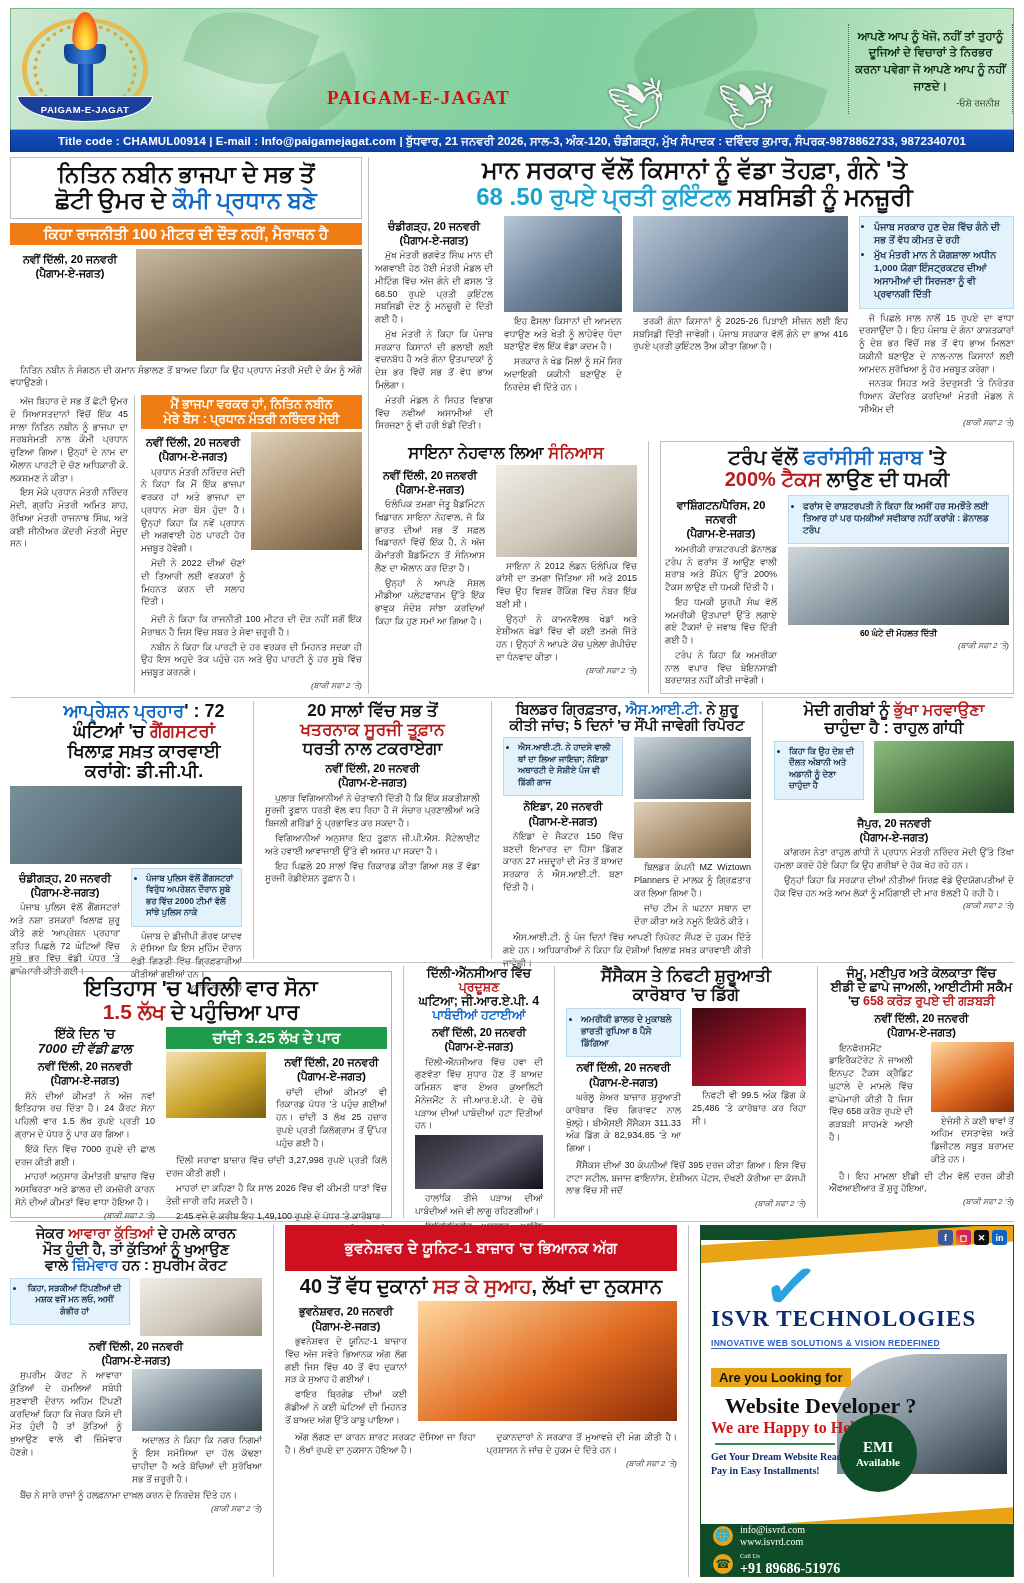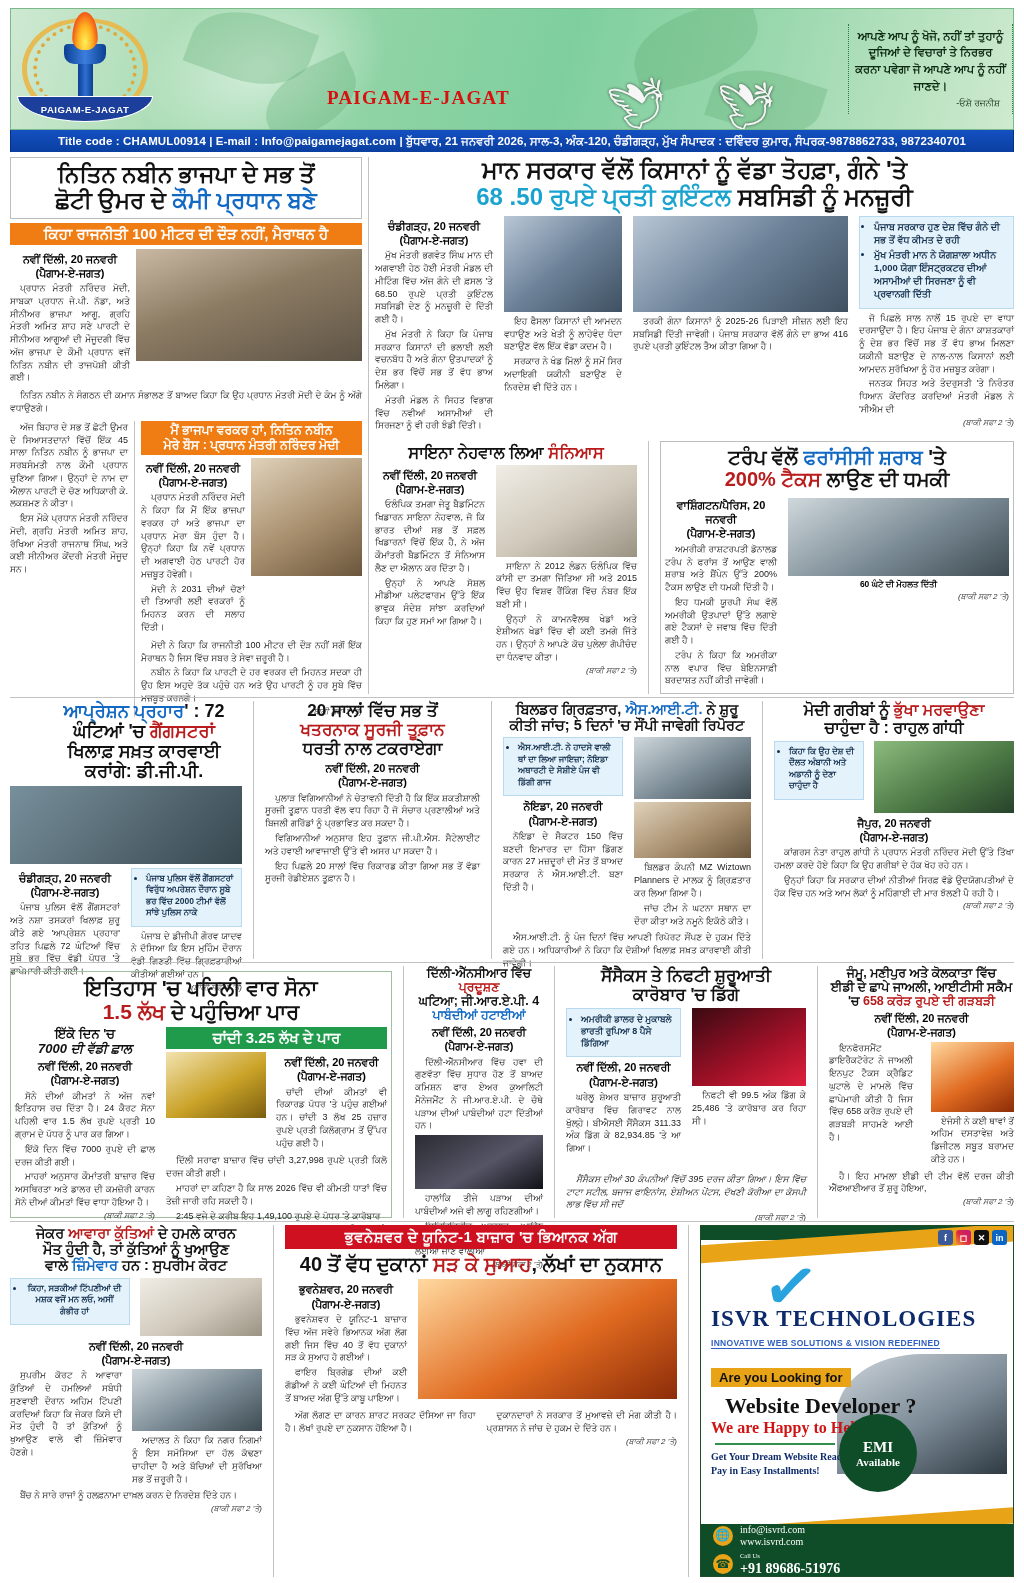--- a/index.html
+++ b/index.html
@@ -67,21 +67,21 @@
              letter-spacing:.1px; border-left:1px solid #083080; border-right:1px solid #083080; }
 
   
   .cols { display:flex; gap:6px; }
   .hl { font-weight:bold; color:#111; line-height:1.12; text-align:center; }
   .hl .red { color:#b91c1c; }
   .hl .blue { color:#1269c4; }
   .hl .cyan { color:#1ba3cf; }
   .band-orange { background:#f07d14; color:#fff; font-weight:bold; text-align:center; padding:2px 4px; font-size:15px; line-height:1.2;}
   .band-green { background:#1f9b4b; color:#fff; font-weight:bold; text-align:center; padding:2px 4px; font-size:15px;}
-  .band-red { background:#cf1020; color:#fff; font-weight:bold; text-align:center; padding:3px 4px; font-size:15px; letter-spacing:.3px;}
+  .band-red { background:#cf1020; color:#fff; font-weight:bold; text-align:center; padding:14px 4px; font-size:15px; letter-spacing:.3px;}
   .byline { text-align:center; font-size:11px; font-weight:bold; line-height:1.3; margin:3px 0 2px; }
   .body-txt { font-size:9px; line-height:1.42; text-align:justify; color:#1a1a1a; }
   .body-txt p { margin-bottom:2px; text-indent:10px; }
   .cont { font-size:8px; font-style:italic; text-align:right; color:#333; }
   .bullets { background:#e4f2fb; border:1px solid #b9d9ef; padding:4px 5px 4px 14px; font-size:9.5px; line-height:1.35;
              font-weight:bold; color:#14314f; }
   .bullets li { margin-bottom:3px; }
   .art { border:1px solid #bdbdbd; background:#fff; }
   .ph { background:#d7d2c9; position:relative; overflow:hidden; }
   .ph.g1 { background:linear-gradient(160deg,#c9b9a3,#8c7b63 45%,#5e5446); }
@@ -167,23 +167,20 @@
           <span>ਛੋਟੀ ਉਮਰ ਦੇ </span><span class="blue">ਕੌਮੀ ਪ੍ਰਧਾਨ ਬਣੇ</span>
         </div>
       </div>
       <div class="band-orange" style="margin-top:4px;">ਕਿਹਾ ਰਾਜਨੀਤੀ 100 ਮੀਟਰ ਦੀ ਦੌੜ ਨਹੀਂ, ਮੈਰਾਥਨ ਹੈ</div>
 
       <div class="cols" style="margin-top:4px; flex:none;">
         <div style="width:120px;">
           <div class="byline">
             <span>ਨਵੀਂ ਦਿੱਲੀ, 20 ਜਨਵਰੀ</span><br><span>(ਪੈਗਾਮ-ਏ-ਜਗਤ)</span>
           </div>
-          <div class="body-txt">
-            <p>ਪ੍ਰਧਾਨ ਮੰਤਰੀ ਨਰਿੰਦਰ ਮੋਦੀ, ਸਾਬਕਾ ਪ੍ਰਧਾਨ ਜੇ.ਪੀ. ਨੱਡਾ, ਅਤੇ ਸੀਨੀਅਰ ਭਾਜਪਾ ਆਗੂ, ਗ੍ਰਹਿ ਮੰਤਰੀ ਅਮਿਤ ਸ਼ਾਹ ਸਣੇ ਪਾਰਟੀ ਦੇ ਸੀਨੀਅਰ ਆਗੂਆਂ ਦੀ ਮੌਜੂਦਗੀ ਵਿੱਚ ਅੱਜ ਭਾਜਪਾ ਦੇ ਕੌਮੀ ਪ੍ਰਧਾਨ ਵਜੋਂ ਨਿਤਿਨ ਨਬੀਨ ਦੀ ਤਾਜਪੋਸ਼ੀ ਕੀਤੀ ਗਈ।</p>
-          </div>
         </div>
         <div class="ph g1" style="flex:1; height:112px;"></div>
       </div>
 
       <div class="body-txt" style="margin-top:3px;">
         <p>ਨਿਤਿਨ ਨਬੀਨ ਨੇ ਸੰਗਠਨ ਦੀ ਕਮਾਨ ਸੰਭਾਲਣ ਤੋਂ ਬਾਅਦ ਕਿਹਾ ਕਿ ਉਹ ਪ੍ਰਧਾਨ ਮੰਤਰੀ ਮੋਦੀ ਦੇ ਕੰਮ ਨੂੰ ਅੱਗੇ ਵਧਾਉਣਗੇ।</p>
       </div>
 
       <div class="cols" style="margin-top:4px; flex:1;">
         <div style="width:118px;">
@@ -197,21 +194,21 @@
           <div class="band-orange" style="font-size:12.5px; padding:2px 3px;">
             <span>ਮੈਂ ਭਾਜਪਾ ਵਰਕਰ ਹਾਂ, ਨਿਤਿਨ ਨਬੀਨ</span><br><span>ਮੇਰੇ ਬੌਸ : ਪ੍ਰਧਾਨ ਮੰਤਰੀ ਨਰਿੰਦਰ ਮੋਦੀ</span>
           </div>
           <div class="cols" style="margin-top:3px;">
             <div style="width:104px;">
               <div class="byline">
                 <span>ਨਵੀਂ ਦਿੱਲੀ, 20 ਜਨਵਰੀ</span><br><span>(ਪੈਗਾਮ-ਏ-ਜਗਤ)</span>
               </div>
               <div class="body-txt">
                 <p>ਪ੍ਰਧਾਨ ਮੰਤਰੀ ਨਰਿੰਦਰ ਮੋਦੀ ਨੇ ਕਿਹਾ ਕਿ ਮੈਂ ਇੱਕ ਭਾਜਪਾ ਵਰਕਰ ਹਾਂ ਅਤੇ ਭਾਜਪਾ ਦਾ ਪ੍ਰਧਾਨ ਮੇਰਾ ਬੌਸ ਹੁੰਦਾ ਹੈ। ਉਨ੍ਹਾਂ ਕਿਹਾ ਕਿ ਨਵੇਂ ਪ੍ਰਧਾਨ ਦੀ ਅਗਵਾਈ ਹੇਠ ਪਾਰਟੀ ਹੋਰ ਮਜ਼ਬੂਤ ਹੋਵੇਗੀ।</p>
-                <p>ਮੋਦੀ ਨੇ 2031 ਦੀਆਂ ਚੋਣਾਂ ਦੀ ਤਿਆਰੀ ਲਈ ਵਰਕਰਾਂ ਨੂੰ ਮਿਹਨਤ ਕਰਨ ਦੀ ਸਲਾਹ ਦਿੱਤੀ।</p>
+                <p>ਮੋਦੀ ਨੇ 2022 ਦੀਆਂ ਚੋਣਾਂ ਦੀ ਤਿਆਰੀ ਲਈ ਵਰਕਰਾਂ ਨੂੰ ਮਿਹਨਤ ਕਰਨ ਦੀ ਸਲਾਹ ਦਿੱਤੀ।</p>
               </div>
             </div>
             <div class="ph g3" style="flex:1;height:118px;"></div>
           </div>
           <div class="body-txt" style="margin-top:3px;">
             <p>ਮੋਦੀ ਨੇ ਕਿਹਾ ਕਿ ਰਾਜਨੀਤੀ 100 ਮੀਟਰ ਦੀ ਦੌੜ ਨਹੀਂ ਸਗੋਂ ਇੱਕ ਮੈਰਾਥਨ ਹੈ ਜਿਸ ਵਿੱਚ ਸਬਰ ਤੇ ਸੇਵਾ ਜ਼ਰੂਰੀ ਹੈ।</p>
             <p>ਨਬੀਨ ਨੇ ਕਿਹਾ ਕਿ ਪਾਰਟੀ ਦੇ ਹਰ ਵਰਕਰ ਦੀ ਮਿਹਨਤ ਸਦਕਾ ਹੀ ਉਹ ਇਸ ਅਹੁਦੇ ਤੱਕ ਪਹੁੰਚੇ ਹਨ ਅਤੇ ਉਹ ਪਾਰਟੀ ਨੂੰ ਹਰ ਸੂਬੇ ਵਿੱਚ ਮਜ਼ਬੂਤ ਕਰਨਗੇ।</p>
           </div>
           <div class="cont">(ਬਾਕੀ ਸਫਾ 2 'ਤੇ)</div>
         </div>
@@ -308,20 +305,23 @@
                 <div class="byline">
                   <span>ਵਾਸ਼ਿੰਗਟਨ/ਪੈਰਿਸ, 20 ਜਨਵਰੀ</span><br><span>(ਪੈਗਾਮ-ਏ-ਜਗਤ)</span>
                 </div>
                 <div class="body-txt">
                   <p>ਅਮਰੀਕੀ ਰਾਸ਼ਟਰਪਤੀ ਡੋਨਾਲਡ ਟਰੰਪ ਨੇ ਫਰਾਂਸ ਤੋਂ ਆਉਣ ਵਾਲੀ ਸ਼ਰਾਬ ਅਤੇ ਸ਼ੈਂਪੇਨ ਉੱਤੇ 200% ਟੈਕਸ ਲਾਉਣ ਦੀ ਧਮਕੀ ਦਿੱਤੀ ਹੈ।</p>
                   <p>ਇਹ ਧਮਕੀ ਯੂਰਪੀ ਸੰਘ ਵੱਲੋਂ ਅਮਰੀਕੀ ਉਤਪਾਦਾਂ ਉੱਤੇ ਲਗਾਏ ਗਏ ਟੈਕਸਾਂ ਦੇ ਜਵਾਬ ਵਿੱਚ ਦਿੱਤੀ ਗਈ ਹੈ।</p>
                   <p>ਟਰੰਪ ਨੇ ਕਿਹਾ ਕਿ ਅਮਰੀਕਾ ਨਾਲ ਵਪਾਰ ਵਿੱਚ ਬੇਇਨਸਾਫ਼ੀ ਬਰਦਾਸ਼ਤ ਨਹੀਂ ਕੀਤੀ ਜਾਵੇਗੀ।</p>
                 </div>
               </div>
               <div style="flex:1; margin-left:5px;">
+                <ul class="bullets" style="font-size:9px;">
+                  <li>ਫਰਾਂਸ ਦੇ ਰਾਸ਼ਟਰਪਤੀ ਨੇ ਕਿਹਾ ਕਿ ਅਸੀਂ ਹਰ ਸਮਝੌਤੇ ਲਈ ਤਿਆਰ ਹਾਂ ਪਰ ਧਮਕੀਆਂ ਸਵੀਕਾਰ ਨਹੀਂ ਕਰਾਂਗੇ : ਡੋਨਾਲਡ ਟਰੰਪ</li>
+                </ul>
                 <div class="ph g8" style="height:78px; margin-top:3px;"></div>
                 <div class="byline" style="font-size:8.5px;">60 ਘੰਟੇ ਦੀ ਮੋਹਲਤ ਦਿੱਤੀ</div>
                 <div class="cont">(ਬਾਕੀ ਸਫਾ 2 'ਤੇ)</div>
               </div>
             </div>
           </div>
         </div>
       </div>
     </div>
   </div>
@@ -525,21 +525,21 @@
             <p>ਘਰੇਲੂ ਸ਼ੇਅਰ ਬਾਜ਼ਾਰ ਸ਼ੁਰੂਆਤੀ ਕਾਰੋਬਾਰ ਵਿੱਚ ਗਿਰਾਵਟ ਨਾਲ ਖੁੱਲ੍ਹੇ। ਬੀਐਸਈ ਸੈਂਸੈਕਸ 311.33 ਅੰਕ ਡਿੱਗ ਕੇ 82,934.85 'ਤੇ ਆ ਗਿਆ।</p>
           </div>
         </div>
         <div style="flex:1; margin-left:5px;">
           <div class="ph g6" style="height:78px;"></div>
           <div class="body-txt" style="margin-top:3px;">
             <p>ਨਿਫਟੀ ਵੀ 99.5 ਅੰਕ ਡਿੱਗ ਕੇ 25,486 'ਤੇ ਕਾਰੋਬਾਰ ਕਰ ਰਿਹਾ ਸੀ।</p>
           </div>
         </div>
       </div>
-      <div class="body-txt" style="margin-top:16px;font-style:italic;">
+      <div class="body-txt" style="margin-top:2px;">
         <p>ਸੈਂਸੈਕਸ ਦੀਆਂ 30 ਕੰਪਨੀਆਂ ਵਿੱਚੋਂ 395 ਦਰਜ ਕੀਤਾ ਗਿਆ। ਇਸ ਵਿੱਚ ਟਾਟਾ ਸਟੀਲ, ਬਜਾਜ ਫਾਇਨਾਂਸ, ਏਸ਼ੀਅਨ ਪੇਂਟਸ, ਦੱਖਣੀ ਕੋਰੀਆ ਦਾ ਕੋਸਪੀ ਲਾਭ ਵਿੱਚ ਸੀ ਜਦੋਂ</p>
       </div>
       <div class="cont">(ਬਾਕੀ ਸਫਾ 2 'ਤੇ)</div>
     </div>
 
     <div class="vrule" style="margin:0 5px;"></div>
 
     <div style="flex:1;">
       <div class="hl" style="font-size:12.5px;">
         <span>ਜੰਮੂ, ਮਣੀਪੁਰ ਅਤੇ ਕੋਲਕਾਤਾ ਵਿੱਚ</span><br>

